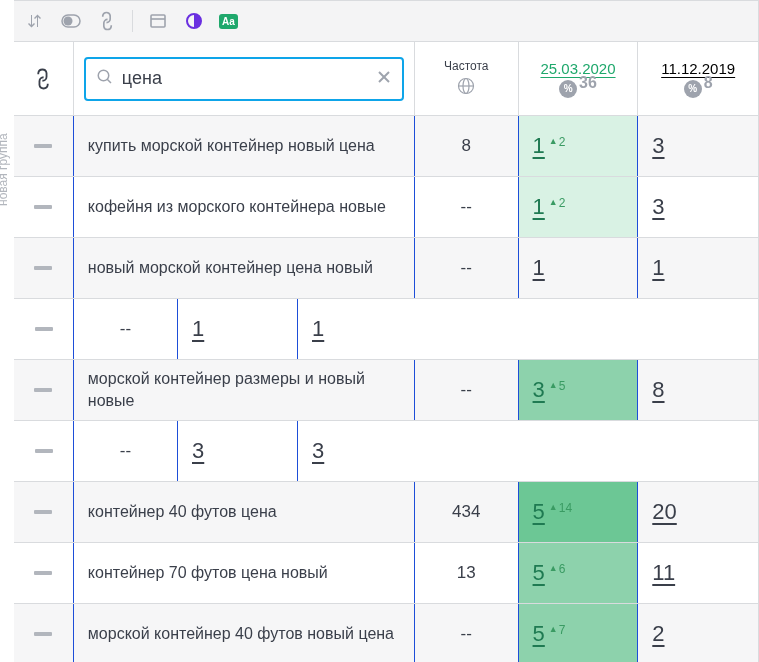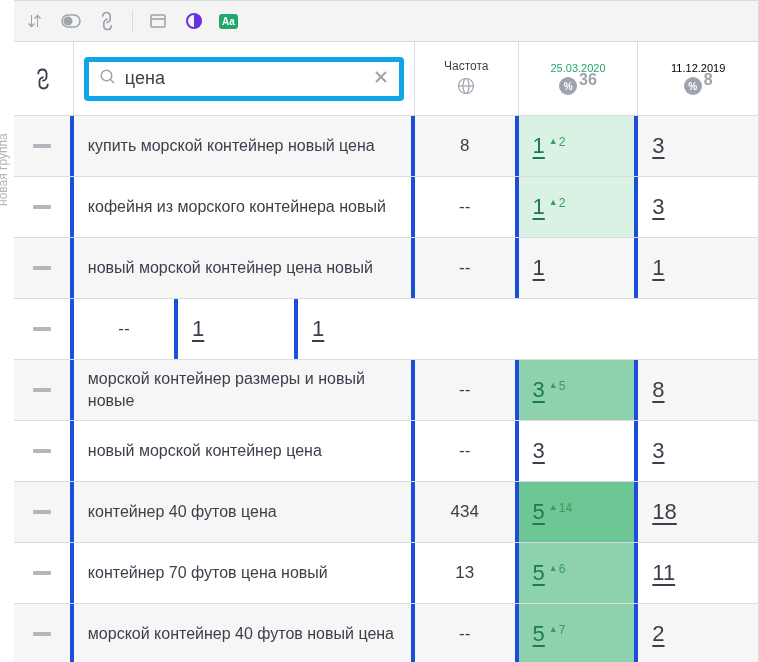--- a/index.html
+++ b/index.html
@@ -58,31 +58,31 @@
     position:relative;
   }
   .h-link-col { width: 60px; }
   .h-search-col { width: 342px; align-items:stretch; padding:14px 10px;}
   .h-freq-col { width: 104px; }
   .h-date-col { width: 120px; }
   .h-date-col:last-child { border-right: none; }
 
   .search-wrap {
     display:flex; align-items:center;
-    border:5px solid #0ea5e9; border-radius:4px;
+    border:2px solid #0ea5e9; border-radius:4px;
     height:44px; padding:0 10px; gap:8px;
     background:#fff;
   }
   .search-wrap input {
     flex:1; border:none; outline:none; font-size:18px; color:#3a3f4a; background:transparent;
   }
   .h-freq-label { font-size:12px; color:#3a3f4a; margin-bottom:4px;}
   .globe-ico { color:#9ea3ad; }
 
-  .h-date-label { font-size:11px; text-underline-offset:3px; }
+  .h-date-label { font-size:15px; text-decoration:underline; text-underline-offset:3px; }
   .h-date-label.green { color:#1fa86c; }
   .h-date-label.grey { color:#000000; }
   .sub-pct {
     display:flex; align-items:center; justify-content:center; margin-top:3px; gap:2px;
   }
   .pct-circle {
     width:18px; height:18px; border-radius:50%;
     background:#9ea3ad; color:#fff; font-size:10px; font-weight:600;
     display:flex; align-items:center; justify-content:center;
   }
@@ -91,21 +91,21 @@
   .rows { margin-left: 14px; }
   .row {
     display:flex;
     border-bottom: 1px solid #d9dbde;
     border-right: 1px solid #d9dbde;
     min-height: 61px;
   }
   .row:nth-child(odd) { background:#f6f6f7; }
   .row:nth-child(even) { background:#ffffff; }
 
-  .c { border-right:4px solid #1d4ed8; display:flex; align-items:center; }
+  .c { border-right:1px solid #1d4ed8; display:flex; align-items:center; }
   .c-minus { width:60px; justify-content:center; }
   .minus-ic { width:24px; height:10px; display:flex; align-items:center; justify-content:center;}
   .minus-ic span { display:block; width:18px; height:4px; background:#b2b6bd; border-radius:1px;}
   .c-kw { width:342px; padding:8px 14px; color:#3a3f4a; font-size:16px; line-height:1.35;}
   .c-freq { width:104px; justify-content:center; color:#3a3f4a; font-size:17px;}
   .c-rank { width:120px; padding:0 14px; }
   .c-rank:last-child { border-right:none; }
 
   .rank-wrap { display:flex; align-items:flex-start; gap:4px; }
   .rank-val { font-size:22px; text-decoration:underline; text-underline-offset:4px; color:#3a3f4a; cursor:pointer;}
@@ -230,21 +230,21 @@
           <span class="rank-val">3</span>
         </div>
       </div>
     </div>
     <div class="row">
       <div class="c c-minus">
         <span class="minus-ic">
           <span></span>
         </span>
       </div>
-      <div class="c c-kw">кофейня из морского контейнера новый</div>
+      <div class="c c-kw">кофейня из морского контейнера новые</div>
       <div class="c c-freq">--</div>
       <div class="c c-rank hl-0">
         <div class="rank-wrap">
           <span class="rank-val green">1</span>
           <span class="delta"><span class="caret">▲</span>2</span>
         </div>
       </div>
       <div class="c c-rank">
         <div class="rank-wrap">
           <span class="rank-val">3</span>
@@ -307,21 +307,20 @@
           <span class="rank-val">8</span>
         </div>
       </div>
     </div>
     <div class="row">
       <div class="c c-minus">
         <span class="minus-ic">
           <span></span>
         </span>
       </div>
-      <div class="c c-kw">новый морской контейнер цена</div>
       <div class="c c-freq">--</div>
       <div class="c c-rank">
         <div class="rank-wrap">
           <span class="rank-val">3</span>
         </div>
       </div>
       <div class="c c-rank">
         <div class="rank-wrap">
           <span class="rank-val">3</span>
         </div>
@@ -336,21 +335,21 @@
       <div class="c c-kw">контейнер 40 футов цена</div>
       <div class="c c-freq">434</div>
       <div class="c c-rank hl-3">
         <div class="rank-wrap">
           <span class="rank-val green">5</span>
           <span class="delta"><span class="caret">▲</span>14</span>
         </div>
       </div>
       <div class="c c-rank">
         <div class="rank-wrap">
-          <span class="rank-val">18</span>
+          <span class="rank-val">20</span>
         </div>
       </div>
     </div>
     <div class="row">
       <div class="c c-minus">
         <span class="minus-ic">
           <span></span>
         </span>
       </div>
       <div class="c c-kw">контейнер 70 футов цена новый</div>

